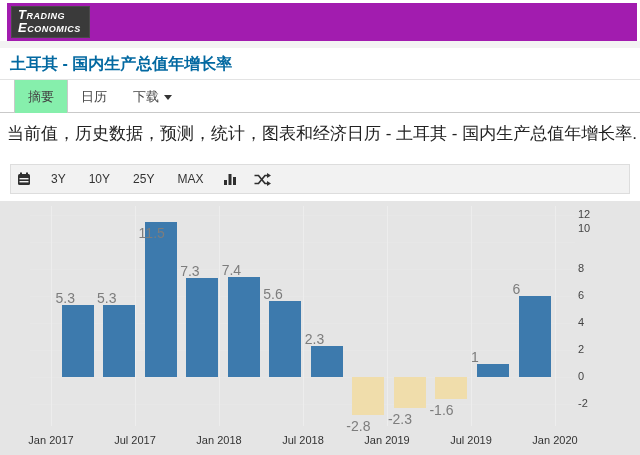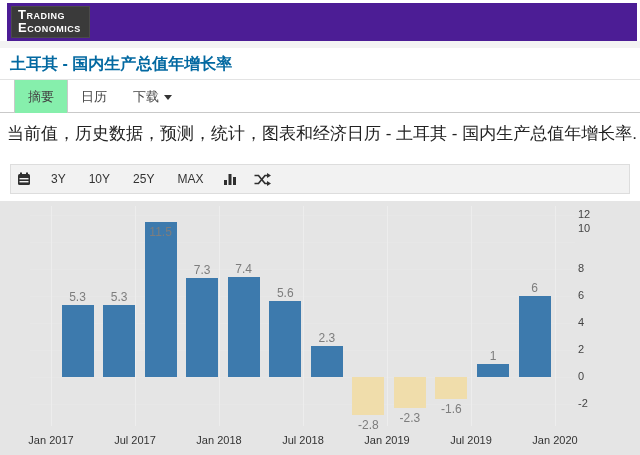--- a/index.html
+++ b/index.html
@@ -1,21 +1,21 @@
 <!DOCTYPE html>
 <html><head>
 <meta charset="utf-8">
 <style>
   * { margin:0; padding:0; box-sizing:border-box; }
   html,body { background:#ffffff; }
   body { font-family:"Liberation Sans", sans-serif; width:640px; height:455px; overflow:hidden; }
   .page { position:relative; width:640px; height:455px; background:#fff; }
 
   
-  .topbar { margin:3px 3px 0 7px; height:38px; background:#4c1d95; display:flex; align-items:center; padding-left:4px; }
+  .topbar { margin:3px 3px 0 7px; height:38px; background:#a21caf; display:flex; align-items:center; padding-left:4px;font-style:italic; }
   .logo { background:#3a3a3a; border:1px solid #4a4a4a; color:#fff; padding:2px 8px 3px 6px; line-height:0.95; }
   .logo-line { font-weight:bold; font-size:9px; letter-spacing:0.5px; color:#fff; }
   .logo-line::first-letter { font-size:13px; }
   .subheader-strip { width:100%; height:7px; background:#f3f3f3; }
 
   
   .page-title { margin:6px 0 0 10px; font-size:16px; font-weight:bold; color:#0369a1; line-height:20px; }
   .title-divider { margin-top:5px; border-bottom:1px solid #e3e3e3; }
   .tabs { display:flex; height:33px; padding-left:14px; border-bottom:1px solid #c9c9c9; align-items:stretch; }
   .tab { font-size:13px; color:#444; padding:8px 13px 0 13px; cursor:pointer; position:relative; }
@@ -28,21 +28,21 @@
   .toolbar { margin:19px 10px 0 10px; height:30px; background:#f2f2f2; border:1px solid #dddddd; display:flex; align-items:center; padding-left:6px; }
   .tb-item { margin-right:17px; display:flex; align-items:center; }
   .tb-range { font-size:12px; color:#333; background:none; border:none; font-family:inherit; cursor:pointer; padding:2px 3px; }
   .tb-icon svg { display:block; }
 
   
   .chart { position:relative; width:640px; height:256px; margin-top:7px; background:#e5e5e5; }
   .gridline-h { position:absolute; left:30px; width:545px; height:1px; background:#e7e7e7; }
   .gridline-v { position:absolute; top:5px; height:220px; width:1px; background:#ededed; }
   .bar { position:absolute; width:32px; }
-  .val-label { position:absolute; width:44px; text-align:center; font-size:12px; color:#7d7d7d; }
+  .val-label { position:absolute; width:44px; font-size:14px; color:#7d7d7d; }
   .ytick { position:absolute; left:578px; width:30px; font-size:11px; color:#444; }
   .xtick { position:absolute; width:80px; text-align:center; top:233px; font-size:11px; color:#333; }
 
   
   .bottom-strip { position:relative; margin-top:0; height:10px; border-top:1px solid #a8a8a8; }
   .bottom-strip .band { position:absolute; top:2px; left:0; width:100%; height:6px; background:#1f1f1f; }
   .bottom-strip .thumb { position:absolute; top:2px; left:255px; width:55px; height:6px; background:#6e6e6e; }
 </style>
 </head>
 <body>

